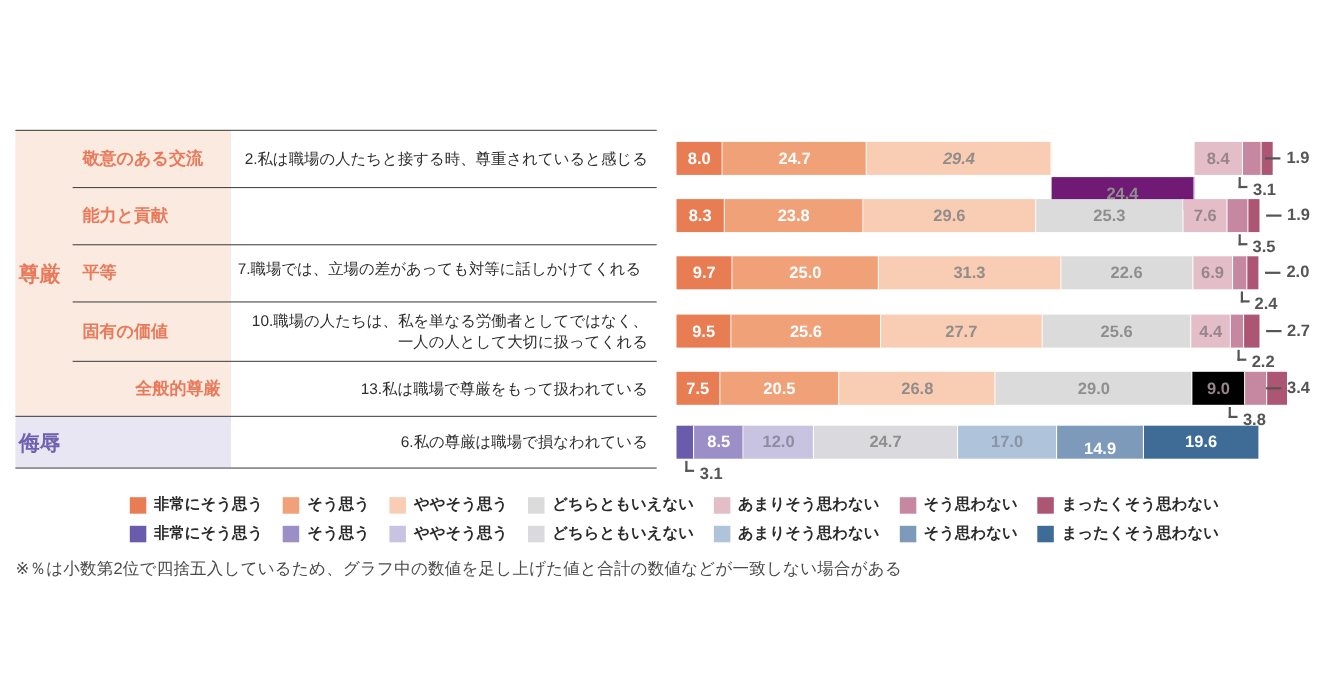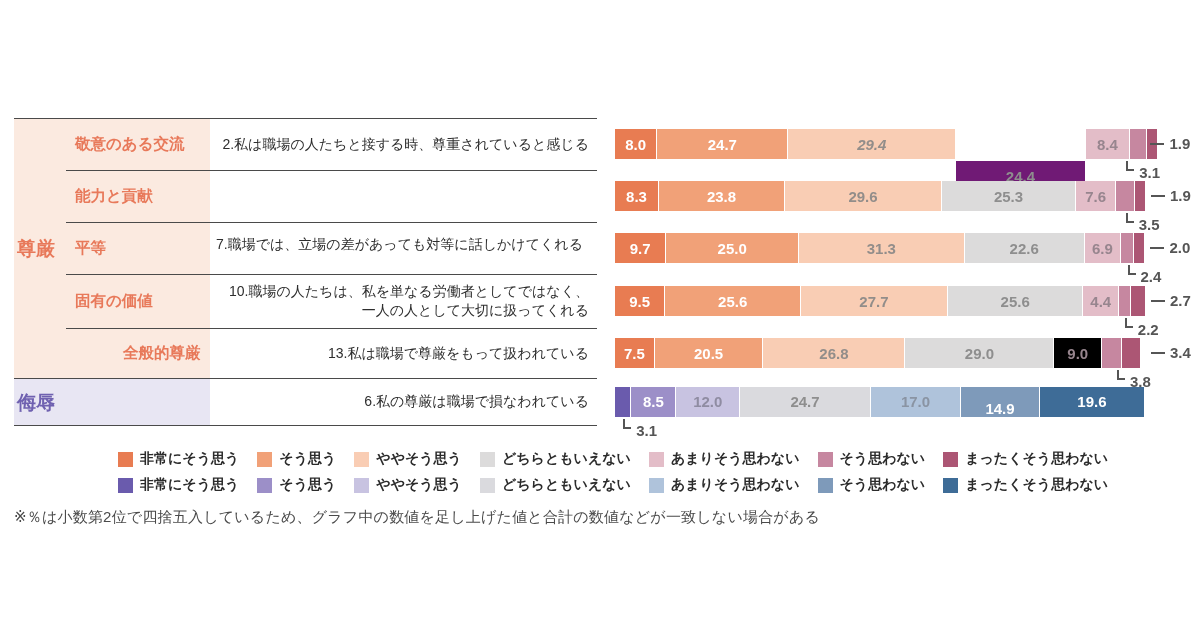--- a/index.html
+++ b/index.html
@@ -139,21 +139,21 @@
       <div style="position: absolute; left: 615px; top: 338px; height: 30px; display: flex;">
         <div style="width: 39.75px; height: 100%; background: rgb(232, 124, 82); box-sizing: border-box; border-right: 1px solid rgb(255, 255, 255); display: flex; align-items: center; justify-content: center;">
           <div style="font-size: 15px; font-weight: 700; color: rgb(255, 255, 255); white-space: nowrap;">7.5</div>
         </div>
         <div style="width: 108.65px; height: 100%; background: rgb(241, 161, 120); box-sizing: border-box; border-right: 1px solid rgb(255, 255, 255); display: flex; align-items: center; justify-content: center;">
           <div style="font-size: 15px; font-weight: 700; color: rgb(255, 255, 255); white-space: nowrap;">20.5</div>
         </div>
         <div style="width: 142.04px; height: 100%; background: rgb(249, 205, 180); box-sizing: border-box; border-right: 1px solid rgb(255, 255, 255); display: flex; align-items: center; justify-content: center;">
           <div style="font-size: 15px; font-weight: 700; color: rgb(146, 141, 138); white-space: nowrap;">26.8</div>
         </div>
-        <div style="width: 149px; height: 100%; background: rgb(220, 219, 219); box-sizing: border-box; border-right: 1px solid rgb(255, 255, 255); display: flex; align-items: center; justify-content: center;">
+        <div style="width: 179px; height: 100%; background: rgb(220, 219, 219); box-sizing: border-box; border-right: 1px solid rgb(255, 255, 255); display: flex; align-items: center; justify-content: center;">
           <div style="font-size: 15px; font-weight: 700; color: rgb(142, 142, 142); white-space: nowrap;">29.0</div>
         </div>
         <div style="width: 47.7px; height: 100%; background: #000000; box-sizing: border-box; border-right: 1px solid rgb(255, 255, 255); display: flex; align-items: center; justify-content: center;">
           <div style="font-size: 15px; font-weight: 700; color: rgb(151, 133, 142); white-space: nowrap;">9.0</div>
         </div>
         <div style="width: 20.14px; height: 100%; background: rgb(198, 135, 160); box-sizing: border-box; border-right: 1px solid rgb(255, 255, 255); display: flex; align-items: center; justify-content: center;"></div>
         <div style="width: 18.02px; height: 100%; background: rgb(172, 86, 116); box-sizing: border-box; border-right: none; display: flex; align-items: center; justify-content: center;"></div>
       </div>
       <div style="position: absolute; left: 1116.91px; top: 370px; width: 8px; height: 10px; box-sizing: border-box; border-left: 2px solid rgb(85, 85, 85); border-bottom: 2px solid rgb(85, 85, 85);"></div>
       <div style="position: absolute; left: 1129.91px; top: 373px; font-size: 15px; font-weight: 600; color: rgb(85, 85, 85);">3.8</div>

